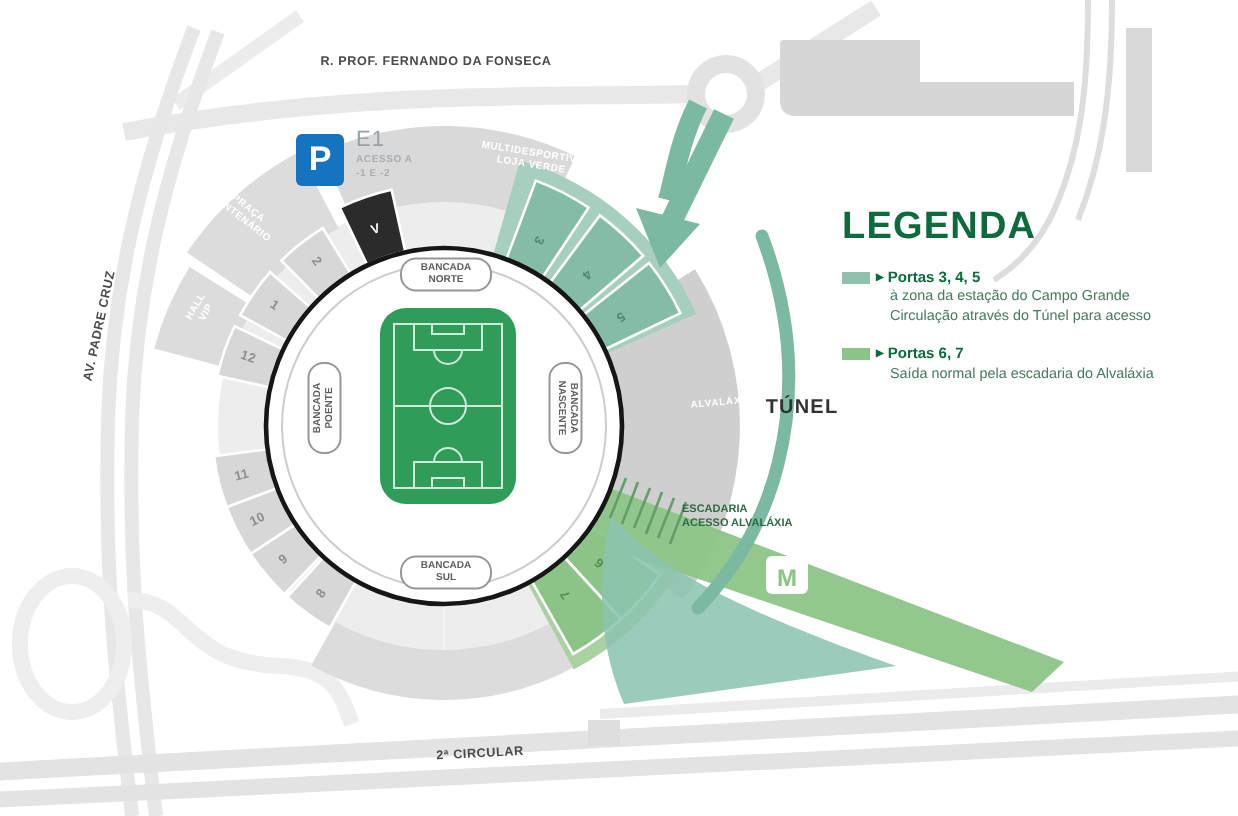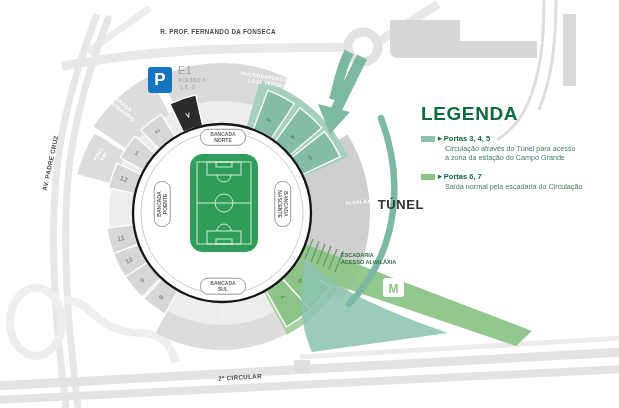--- a/index.html
+++ b/index.html
@@ -127,21 +127,21 @@
     <rect width="21" height="19" rx="3" fill="#ffffff"></rect>
     <text x="10.5" y="15" font-size="12" font-weight="bold" fill="#8cc487" text-anchor="middle" font-family="Liberation Sans, sans-serif">M</text>
   </g>
 </svg>
 
 <div id="label-layer">
 
   <div class="lbl road-lbl" style="left:218px;top:31px">R. PROF. FERNANDO DA FONSECA</div>
   <div class="lbl road-lbl" style="left:50px;top:163px;transform:translate(-50%,-50%) rotate(-78deg)">AV. PADRE CRUZ</div>
   <div class="lbl road-lbl" style="left:240px;top:377px;transform:translate(-50%,-50%) rotate(-3deg)">2ª CIRCULAR</div>
-  <div class="lbl" style="left:401px;top:204px;font-size:13px;font-weight:bold;color:#333;letter-spacing:.6px">TÚNEL</div>
+  <div class="lbl" style="left:401px;top:204px;font-size:10px;font-weight:bold;color:#333;letter-spacing:.6px">TÚNEL</div>
 
   <div class="p-tile">
     <span>P</span>
   </div>
   <div style="position:absolute;left:178px;top:64px;font-size:11px;font-weight:normal;color:#99a0a6;letter-spacing:.5px">E1</div>
   <div style="position:absolute;left:178px;top:77px;font-size:5px;font-weight:bold;color:#a9aeb3;letter-spacing:.3px">ACESSO A</div>
   <div style="position:absolute;left:178px;top:84px;font-size:5px;font-weight:bold;color:#a9aeb3;letter-spacing:.3px">-1 E -2</div>
 
   <div class="lbl lbl2 area-lbl" style="left:122px;top:107px;transform:translate(-50%,-50%) rotate(38deg)">
     <div>PRAÇA</div>
@@ -192,25 +192,25 @@
       <div class="gate-num" style="left: 283px; top: 297px; color: rgb(87, 139, 81); transform: translate(-50%, -50%) rotate(234deg);">7</div>
     </div>
 
 <div class="legend">
   <div class="legend-title">LEGENDA</div>
   <div class="l-entry">
     <span class="l-swatch" style="background:#8fc2ad"></span>
     <div class="l-title">
       <span class="l-marker">▶</span><span>Portas 3, 4, 5</span>
     </div>
+    <div class="l-desc" style="margin-top:0">à zona da estação do Campo Grande</div>
     <div class="l-desc">Circulação através do Túnel para acesso</div>
-    <div class="l-desc" style="margin-top:0">à zona da estação do Campo Grande</div>
   </div>
   <div class="l-entry">
     <span class="l-swatch" style="background:#8cc487"></span>
     <div class="l-title">
       <span class="l-marker">▶</span><span>Portas 6, 7</span>
     </div>
-    <div class="l-desc">Saída normal pela escadaria do Circulação</div>
+    <div class="l-desc">Saída normal pela escadaria do Alvaláxia</div>
   </div>
 </div>
 
 </div>
 
 </body></html>

